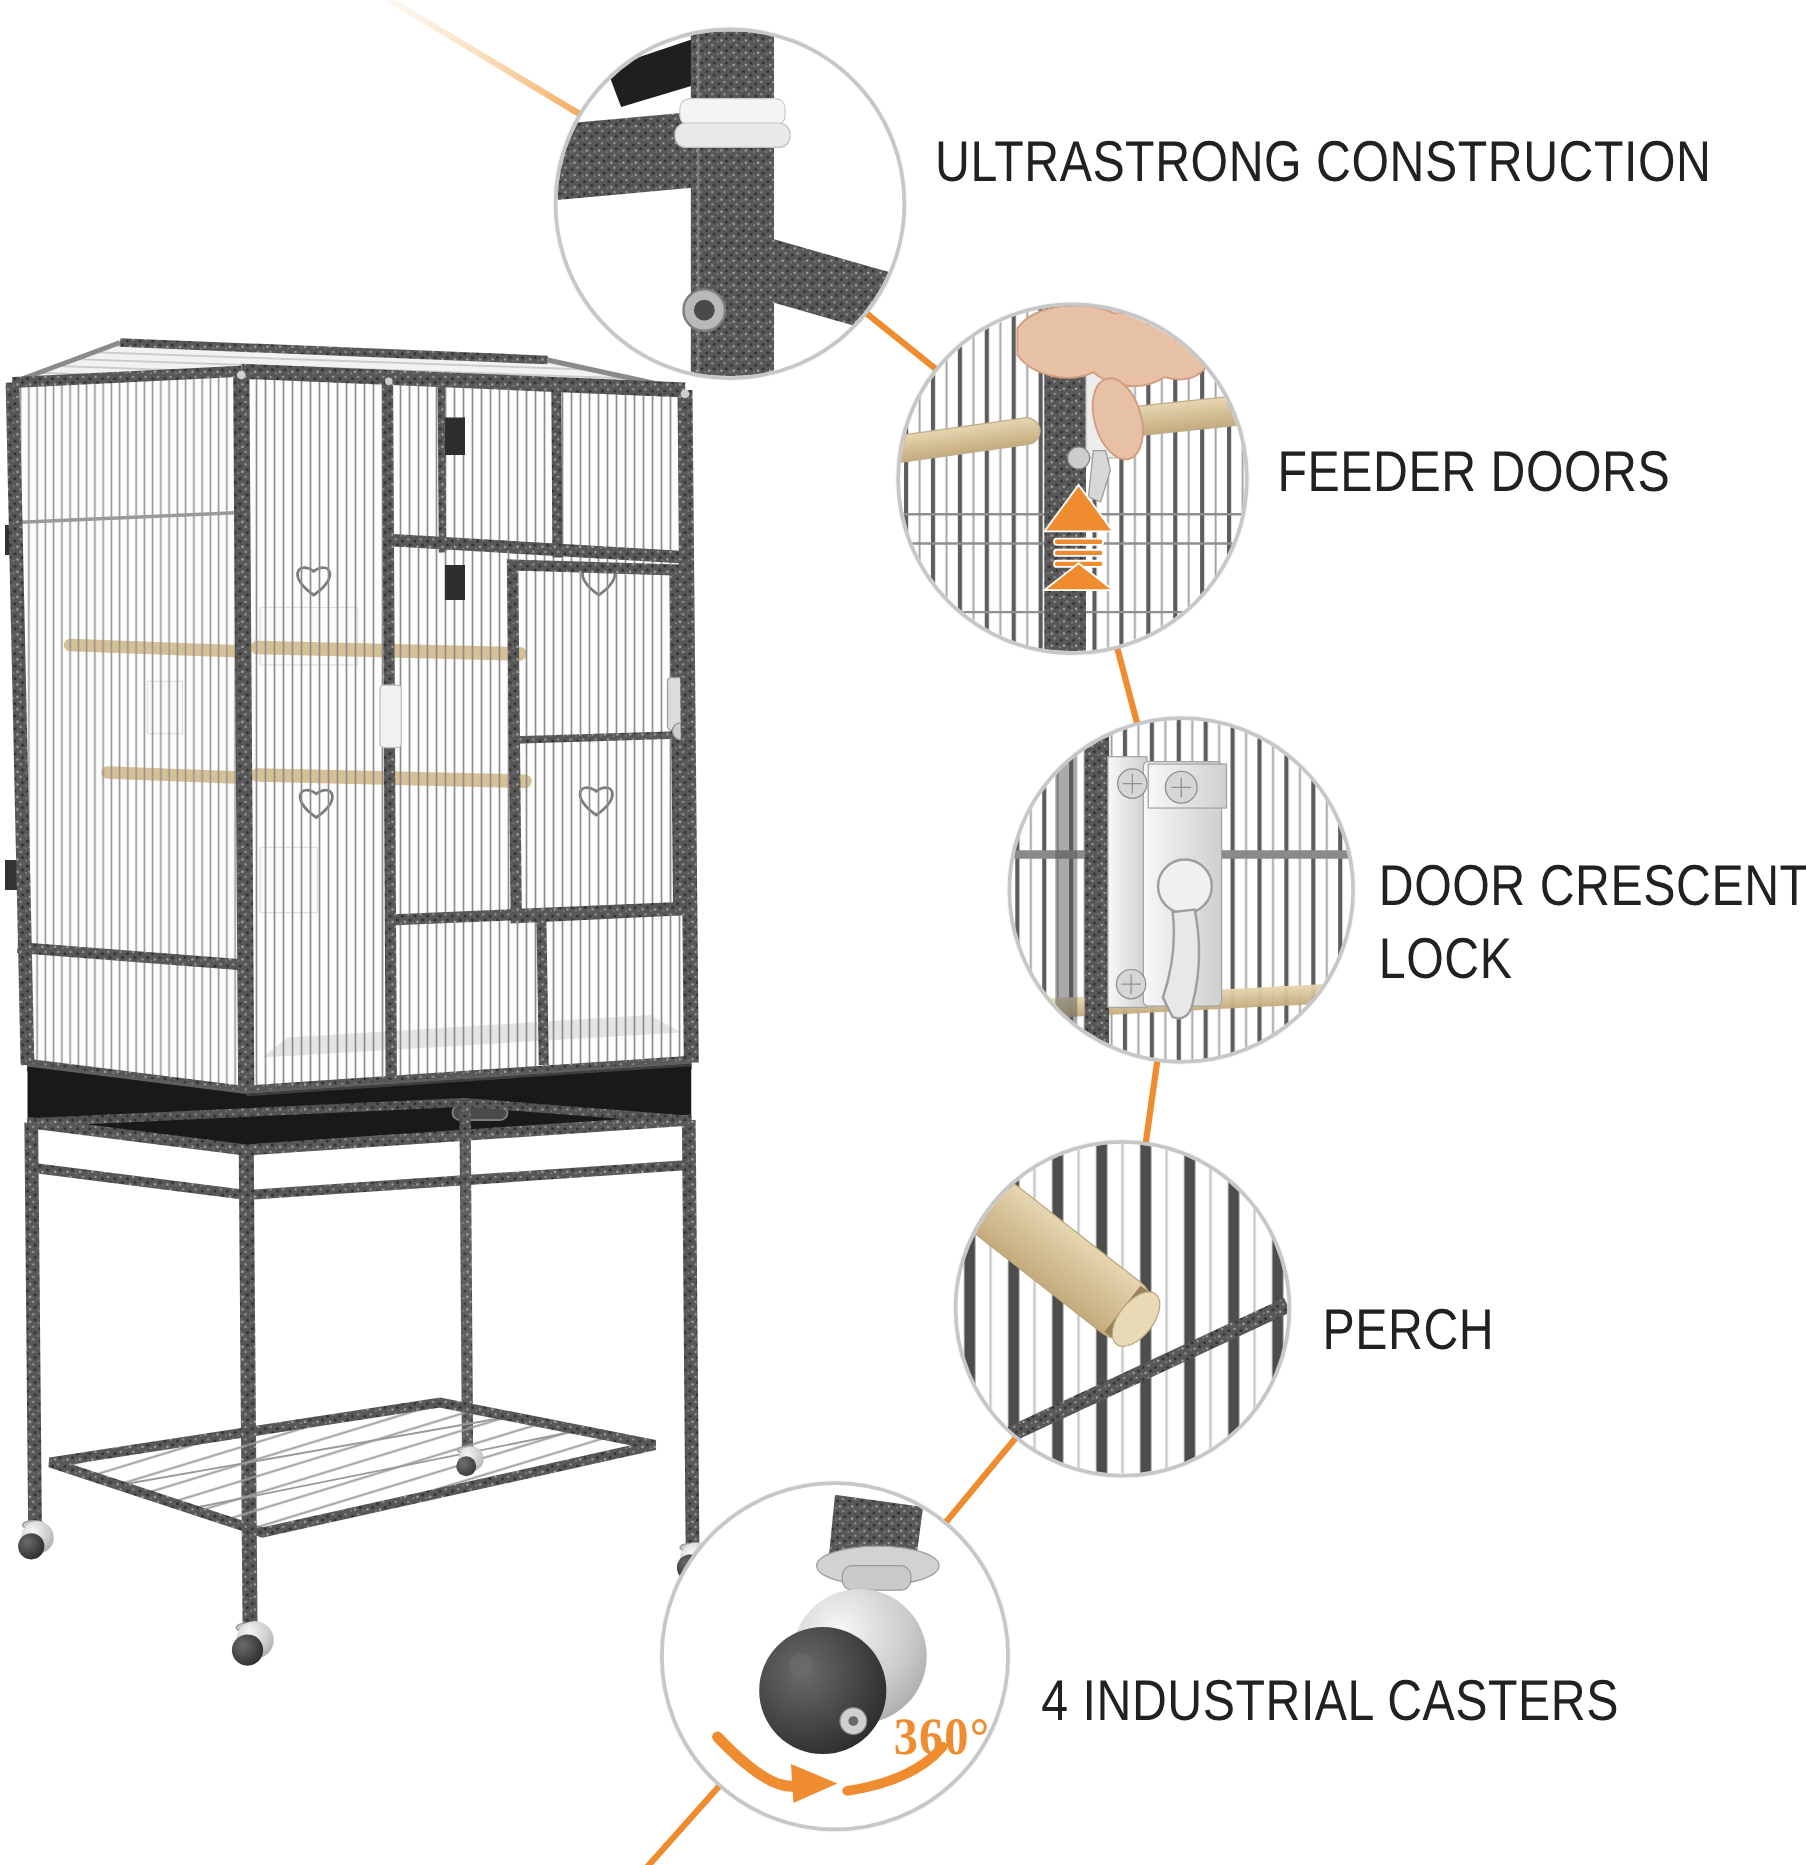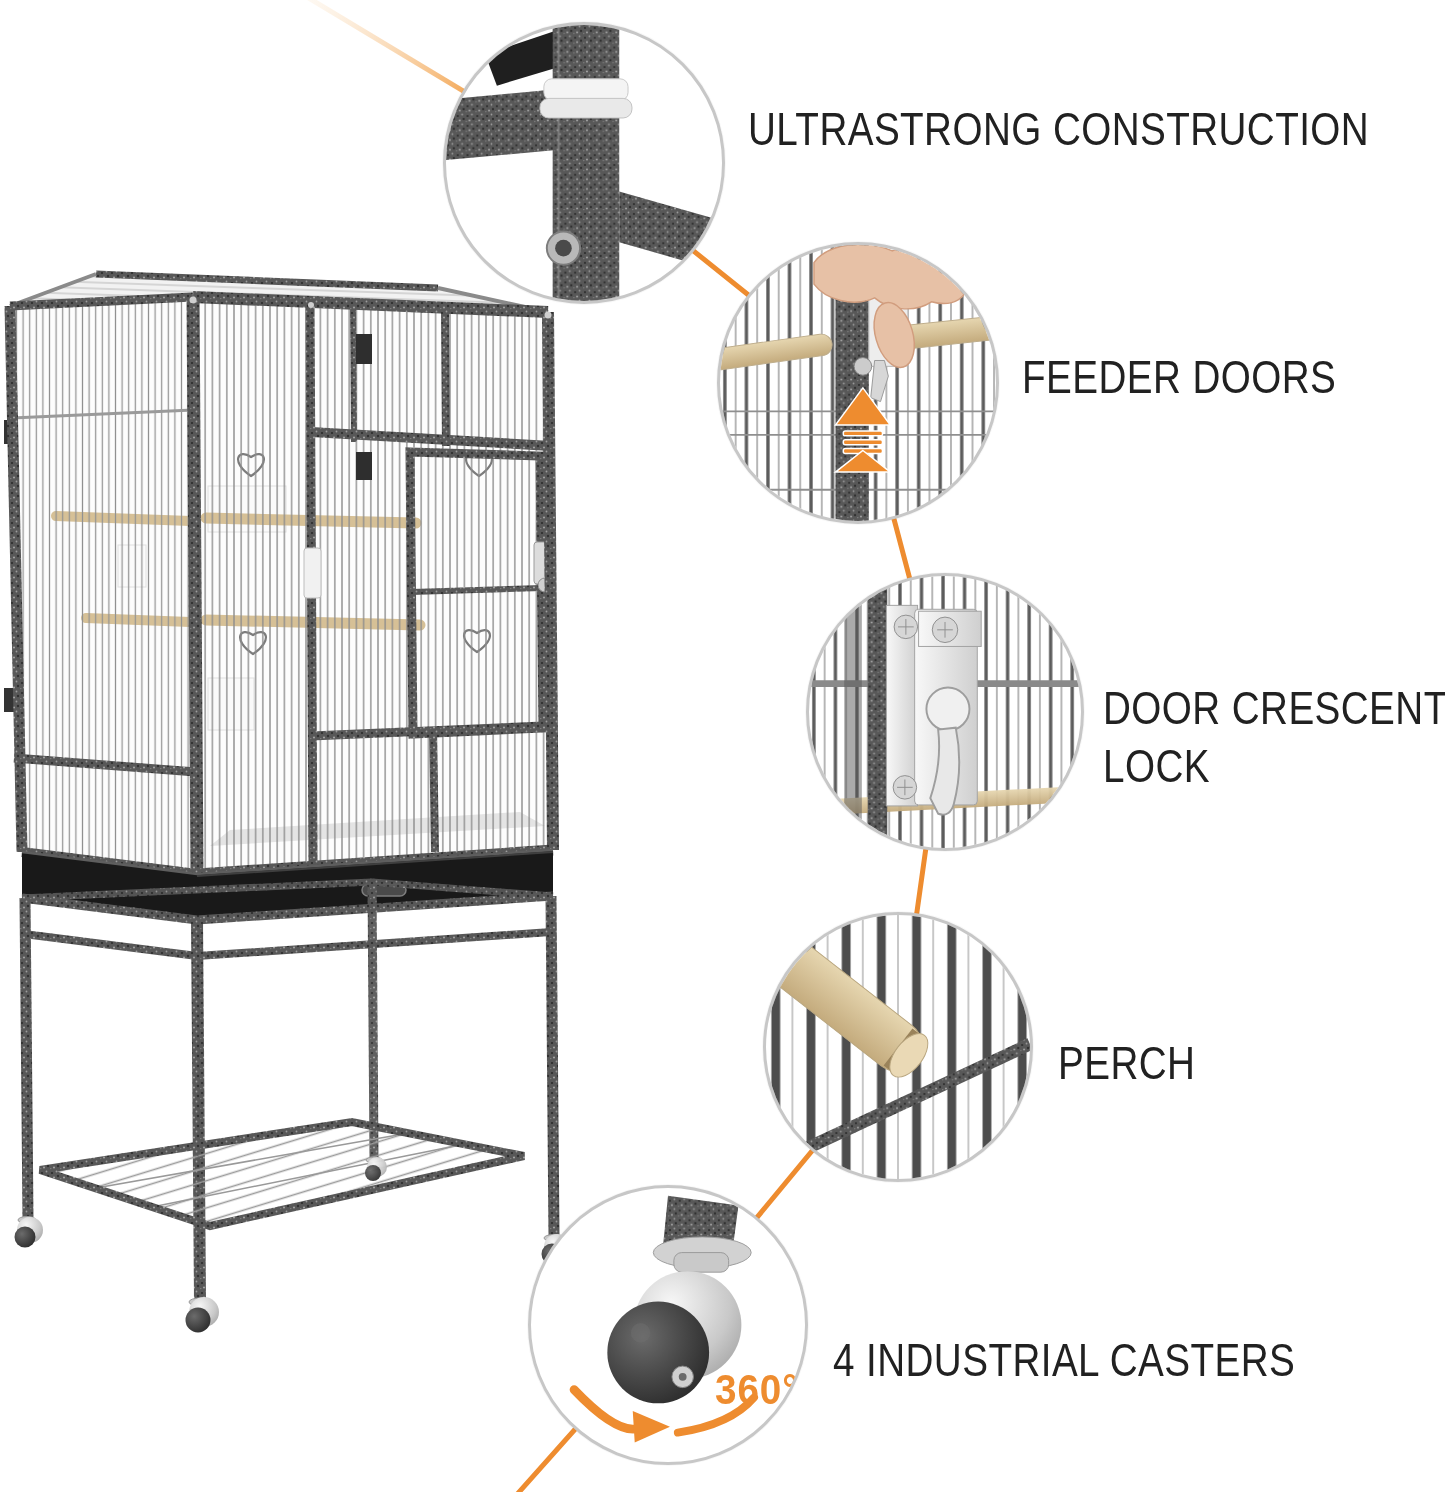--- a/index.html
+++ b/index.html
@@ -5,20 +5,21 @@
   html,body{margin:0;padding:0;background:#fff;}
   .canvas{
     position:relative;width:1445px;height:1492px;overflow:hidden;background:var(--background,#fff);
     font-family:"Liberation Sans","DejaVu Sans",sans-serif;
   }
   .bg-art{position:absolute;left:0;top:0;z-index:1;}
   .callout{
     position:absolute;z-index:3;border-radius:50%;overflow:hidden;background:#fff;
     border:3px solid var(--circle_ring,#c7c7c7);box-sizing:border-box;
     box-shadow:0 0 0 1px rgba(0,0,0,.03);
+    font-family:Liberation Serif, serif;
   }
   .callout svg{width:100%;height:100%;display:block;}
   .c0{left:443px;top:22px;width:282px;height:282px;}
   .c1{left:717px;top:242px;width:282px;height:282px;}
   .c2{left:806px;top:573px;width:278px;height:278px;}
   .c3{left:763px;top:912px;width:270px;height:270px;}
   .c4{left:528px;top:1185px;width:280px;height:280px;}
   .feature-label{
     position:absolute;z-index:4;color:var(--label_text,#212121);
     font-size:46px;line-height:58px;letter-spacing:.5px;white-space:nowrap;

